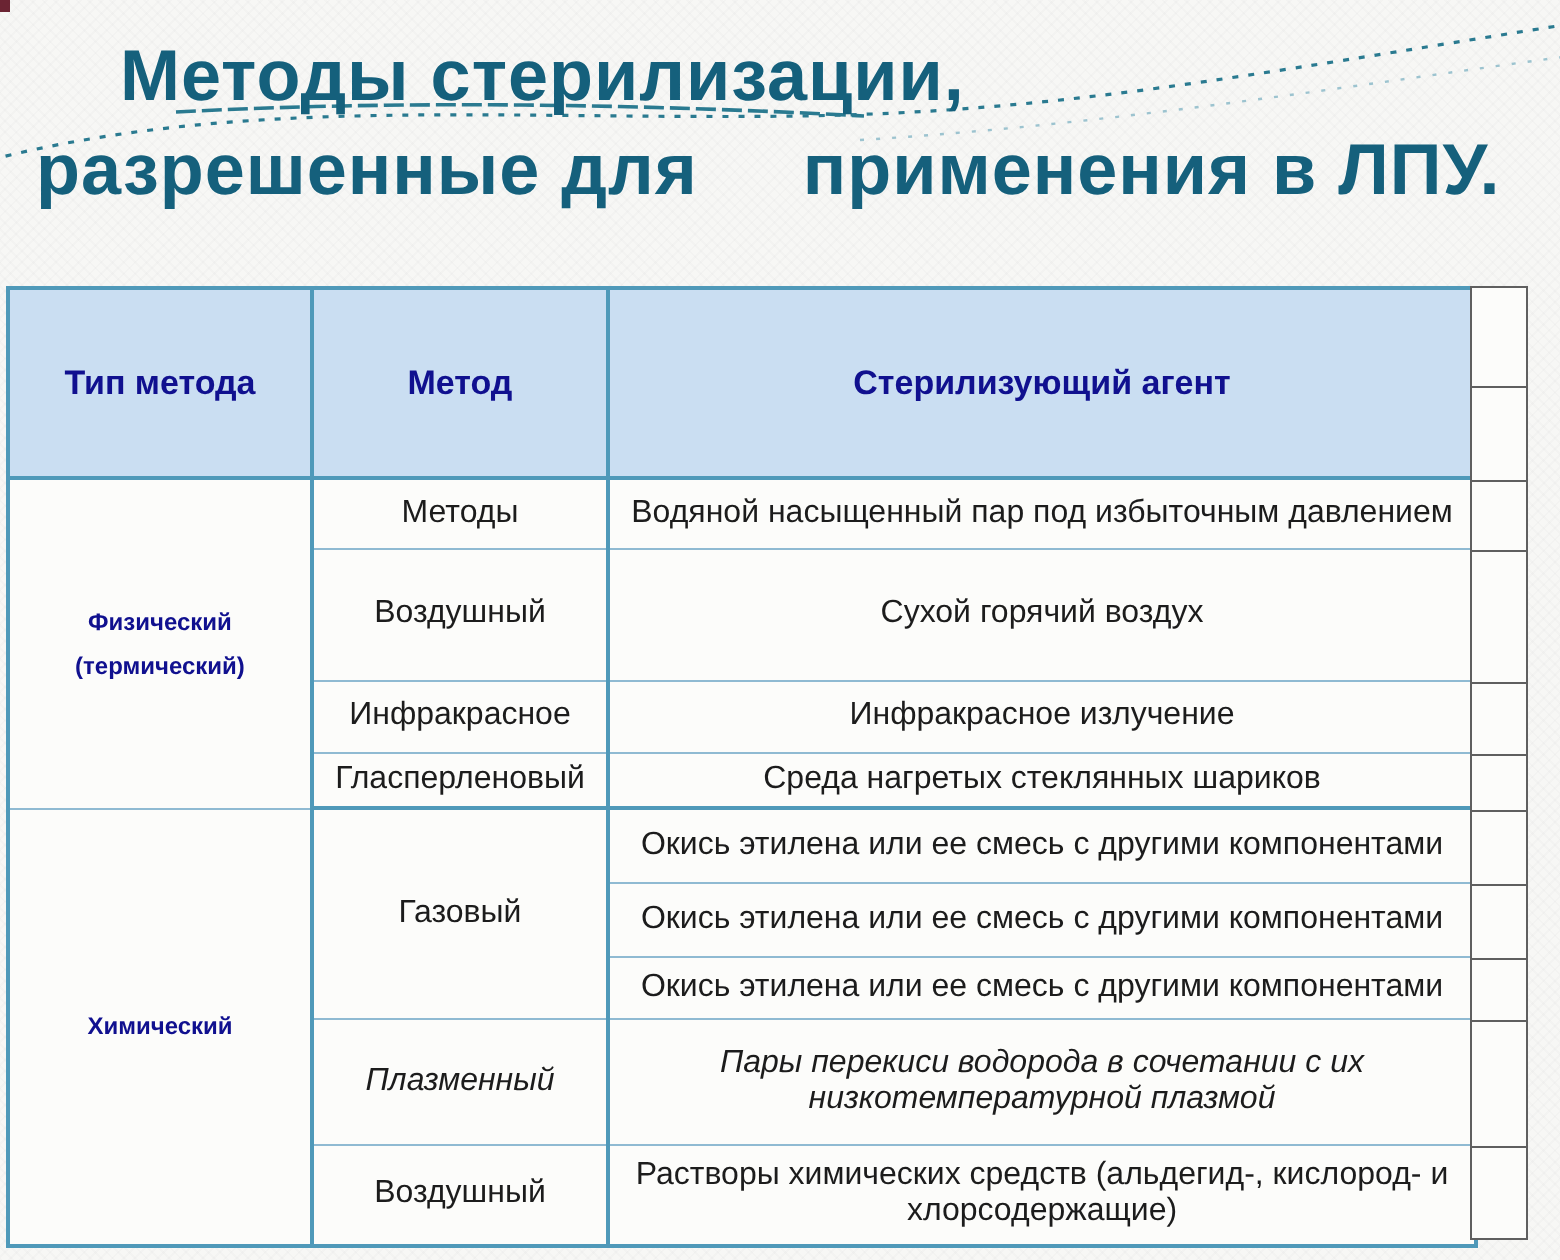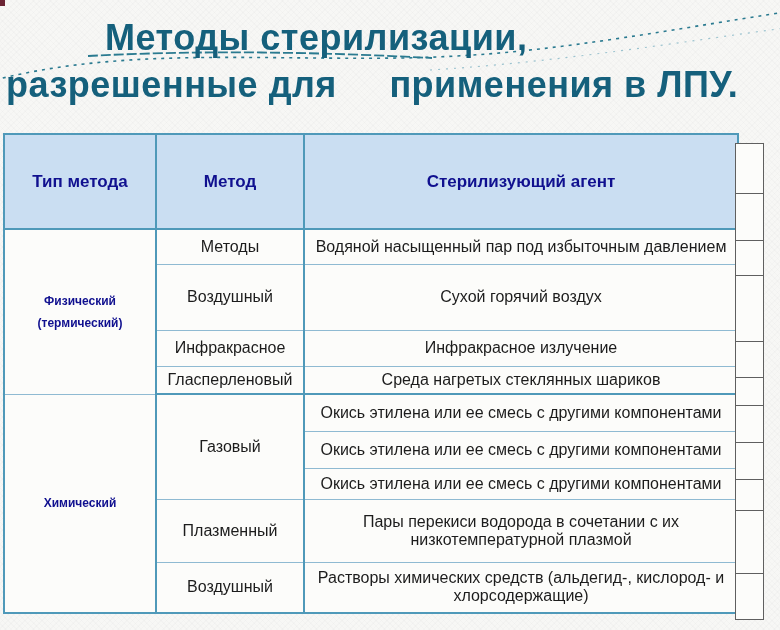--- a/index.html
+++ b/index.html
@@ -19,24 +19,24 @@
     position:relative;width:780px;height:630px;overflow:hidden;
     background:#f7f7f5;
     background-image:
       repeating-linear-gradient(45deg, rgba(120,120,130,0.03) 0 1px, transparent 1px 4px),
       repeating-linear-gradient(-45deg, rgba(120,120,130,0.03) 0 1px, transparent 1px 4px);
   }
   .corner-accent{position:absolute;left:0;top:0;width:5px;height:6px;background:var(--c-accent);}
   .wave-svg{position:absolute;left:0;top:0;width:780px;height:140px;}
   .title-block{position:absolute;left:0;top:14px;width:780px;color:var(--c-title);
     font-weight:bold;font-size:36px;line-height:47px;letter-spacing:0.5px;}
-  .title-l1{padding-left:105px;}
-  .title-l2{padding-left:6px;white-space:pre;}
+  .title-l1{padding-left:60px;}
+  .title-l2{padding-left:18px;white-space:pre;}
   table.steril{
-    position:absolute;left:3px;top:133px;width:734px;
+    position:absolute;left:3px;top:143px;width:734px;
     border-collapse:collapse;table-layout:fixed;
     border:2px solid var(--b-strong);
     font-size:16px;color:var(--c-body);
   }
   table.steril td{
     border-top:1px solid var(--b-light);
     border-bottom:1px solid var(--b-light);
     border-left:2px solid var(--b-strong);
     border-right:2px solid var(--b-strong);
     background:var(--c-cell-fill);
@@ -48,21 +48,21 @@
     font-size:17px;border-bottom:2px solid var(--b-strong);
   }
   td.section{
     background:var(--c-hdr-fill);color:var(--c-navy);font-weight:bold;
     font-size:12px;line-height:22px;
   }
   tr.sec-end td{border-bottom:2px solid var(--b-strong);}
   td.va-top{vertical-align:top;padding-top:6px;margin-left:16px;}
   tr.h95{height:95px;} tr.h35{height:35px;} tr.h66{height:66px;}
   tr.h36{height:36px;} tr.h28{height:28px;padding-left:20px;} tr.h37{height:37px;}
-  tr.h31{height:31px;} tr.h63{height:63px;} tr.h51{height:51px;}
+  tr.h31{height:31px;} tr.h63{height:63px;font-style:italic;} tr.h51{height:51px;}
   .side-col{
     position:absolute;left:735px;top:143px;width:29px;height:477px;
     border:1px solid var(--b-gray);background:var(--c-cell-fill);
   }
   .side-col .cell{border-bottom:1px solid var(--b-gray);width:100%;}
   .side-col .cell:last-child{border-bottom:none;}
 </style>
 </head>
 <body>
 

